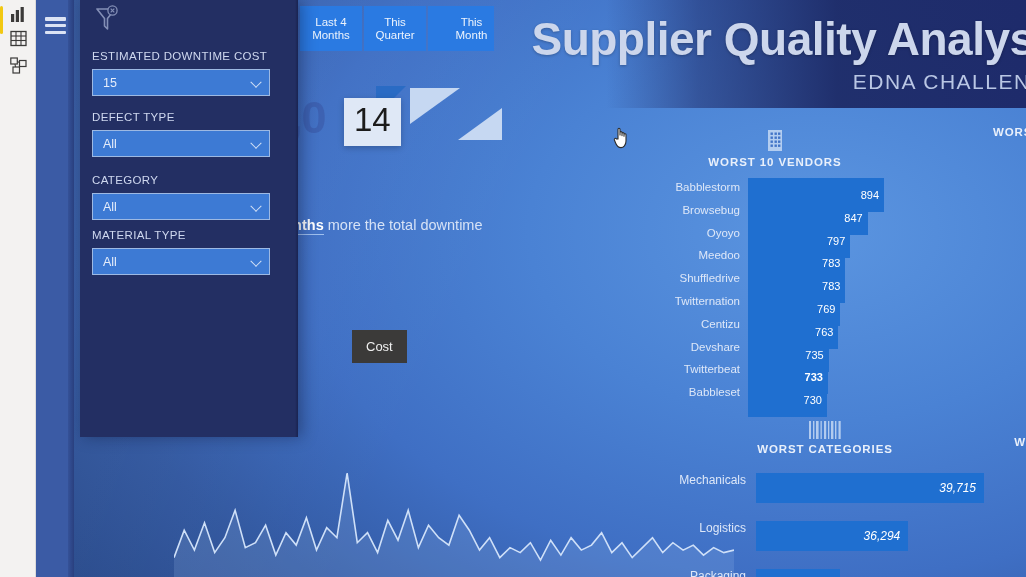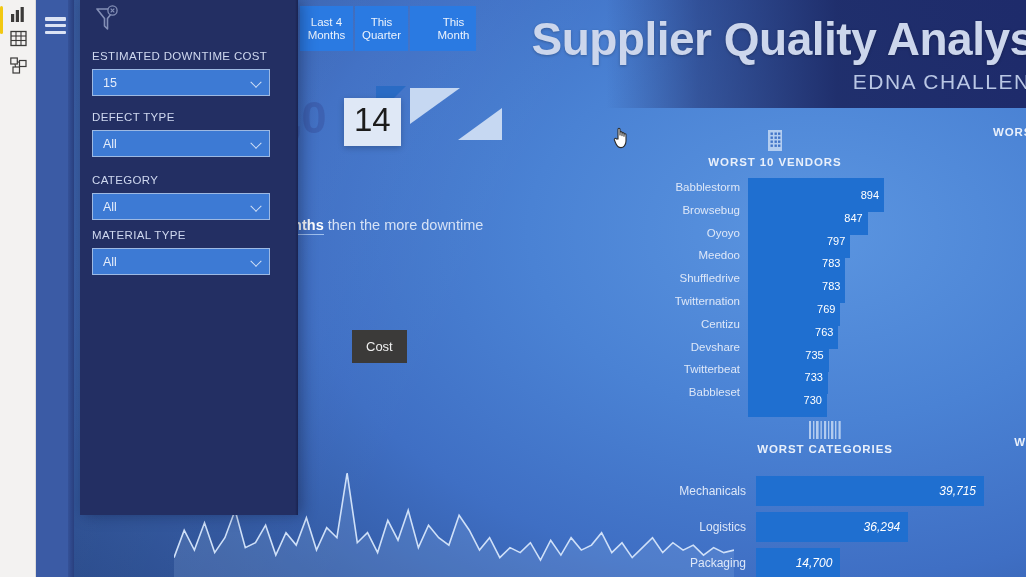--- a/index.html
+++ b/index.html
@@ -97,21 +97,21 @@
     letter-spacing: 1.5px; white-space: nowrap;
   }
 
   
   .period-tabs {
     position: absolute; left: 226px; top: 6px;
     display: flex; gap: 2px;
     z-index: 12;
   }
   .period-tab {
-    width: 53px; height: 45px;
+    width: 62px; height: 45px;
     background: #2a7ae2;
     color: #ecf3fd;
     font-size: 11.5px;
     line-height: 13px;
     display: flex; align-items: center; justify-content: center;
     text-align: center;
     cursor: pointer;
     border: none;
     font-family: "Liberation Sans", sans-serif;
     padding: 0 4px;
@@ -236,22 +236,22 @@
   #viz-locations { left: 880px; top: 122px; width: 190px; height: 278px; background: transparent;}
   #viz-locations .viz-head { text-align: right; padding-right: 6px; }
   .loc-row {
     height: 18px; margin-bottom: 4.8px;
     display: flex; align-items: center; justify-content: flex-end;
   }
 
   
   #viz-categories { left: 592px; top: 415px; width: 318px; height: 162px; background: transparent;}
   .cat-row {
-    display: flex; align-items: center;
-    height: 36px; 
+    display: flex; 
+    height: 36px; margin-bottom: 12px;
   }
   .cat-label {
     width: 90px; text-align: right;
     font-size: 12px; color: #dde7f8;
     padding-right: 10px; white-space: nowrap;
   }
   .cat-track { flex: 1; position: relative; height: 30px; font-style: italic; }
   .cat-fill {
     position: absolute; left: 0; top: 0; height: 30px;
     background: #1f6fd0;
@@ -262,21 +262,21 @@
   
   #viz-materials { left: 900px; top: 432px; width: 170px; height: 145px; background: transparent;}
   #viz-materials .viz-head { text-align: right; padding-right: 4px; }
   .mat-row {
     height: 23px; display: flex; align-items: center; justify-content: flex-end;
   }
 
   
   .filter-pane {
     position: absolute; left: 80px; top: 0;
-    width: 218px; height: 515px;
+    width: 218px; height: 437px;
     background: #232f63;
     z-index: 30;
     box-shadow: 4px 0 14px rgba(10,16,45,.38);
   }
   .filter-pane::after {
     content: "";
     position: absolute; right: 0; top: 0;
     width: 3px; height: 100%;
     background: linear-gradient(to right, rgba(14,20,56,.0), rgba(14,20,56,.45));
   }
@@ -344,21 +344,21 @@
 
     <div class="narrative">
       <div class="kpi-big">$109,0</div>
       <div class="ribbon">
         <div class="flag-a"></div>
           <div class="flag-b"></div>
           <div class="flag-c"></div>
       </div>
       <div class="kpi-tooltip">14</div>
       <div class="narr-line" id="narr-materials">defect materials</div>
-      <div class="narr-line" id="narr-sentence"><span>s for </span><b>Last 6 Months</b><span> then the more downtime</span></div>
+      <div class="narr-line" id="narr-sentence"><span>s for </span><b>Last 6 Months</b><span> more the total downtime</span></div>
       <div class="narr-line" id="narr-amount">09,014</div>
       <div class="narr-line" id="narr-invest">vestigate more</div>
       <div class="cost-chip">Cost</div>
     </div>
 
     <div class="period-tabs">
       <button class="period-tab">Last 4 Months</button>
       <button class="period-tab">This Quarter</button>
       <button class="period-tab wide">This Month</button>
     </div>
@@ -445,21 +445,21 @@
             <div class="bar-label">Devshare</div>
             <div class="bar-track">
               <div class="bar-fill" style="width:59.3%;background:#1f6fd0;">
                 <span class="bar-val">735</span>
               </div>
             </div>
           </div>
           <div class="bar-row">
             <div class="bar-label">Twitterbeat</div>
             <div class="bar-track">
-              <div class="bar-fill" style="width:58.8%;background:#1f6fd0;">
+              <div class="bar-fill" style="width:58.8%;background:#1f6fd0;font-weight:bold;">
                 <span class="bar-val">733</span>
               </div>
             </div>
           </div>
           <div class="bar-row">
             <div class="bar-label">Babbleset</div>
             <div class="bar-track">
               <div class="bar-fill" style="width:58.0%;background:#1f6fd0;">
                 <span class="bar-val">730</span>
               </div>

